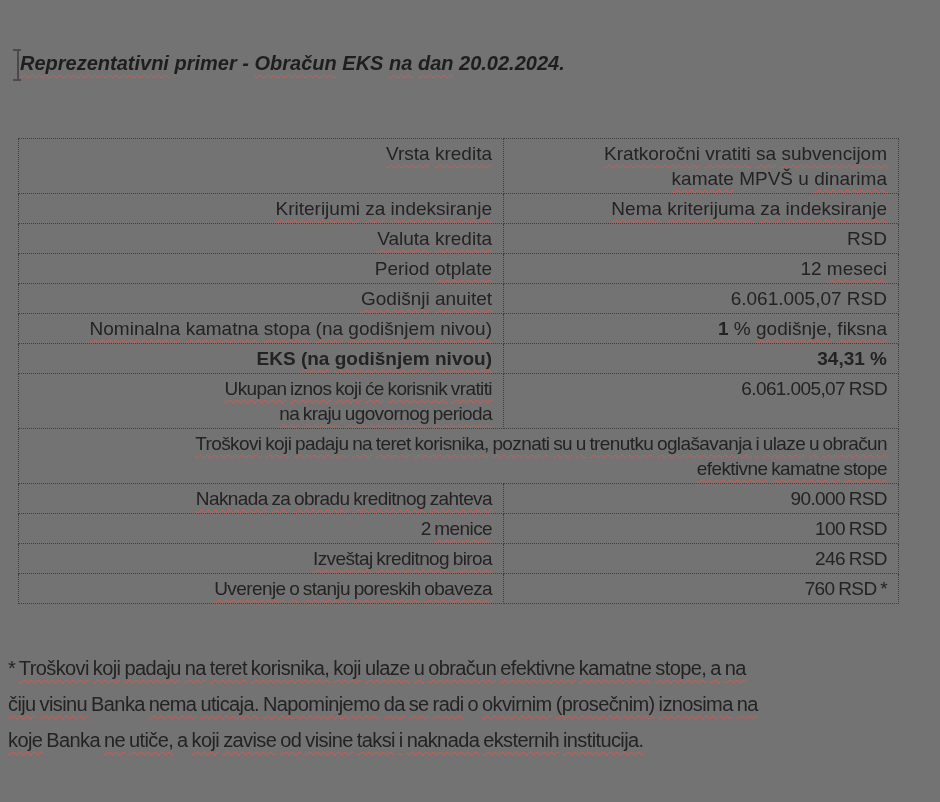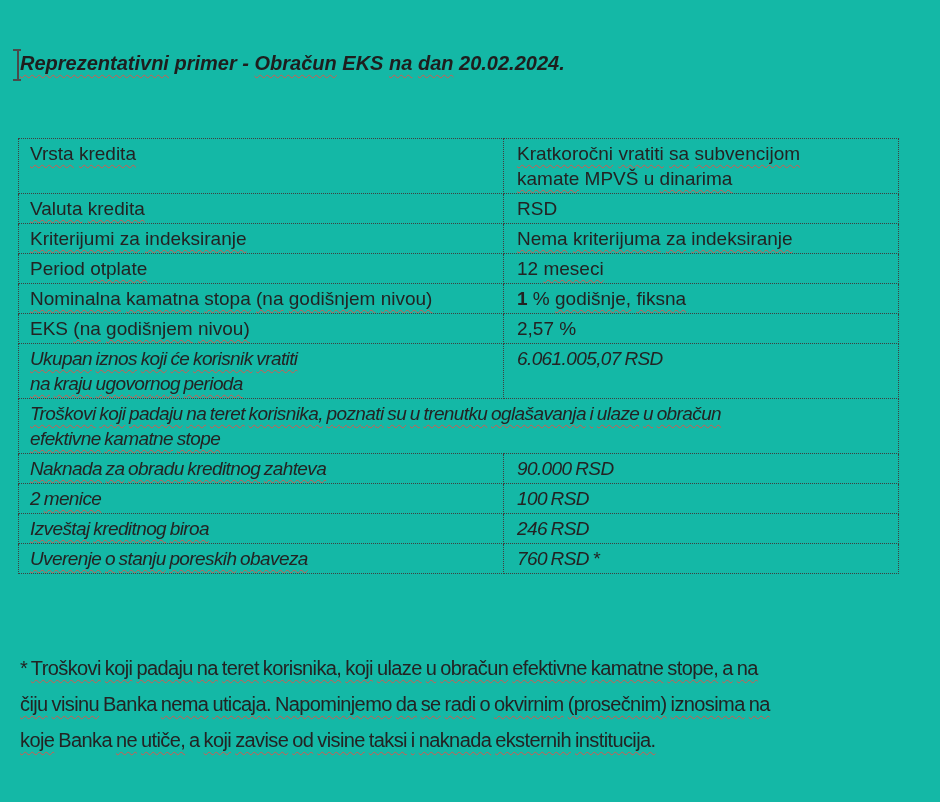--- a/index.html
+++ b/index.html
@@ -1,37 +1,37 @@
 <!DOCTYPE html>
 <html><head>
 <meta charset="utf-8">
 <style>
   html,body{margin:0;padding:0;background:#ffffff;}
-  .page{position:relative;width:940px;height:802px;background:#14b8a6;overflow:hidden;
+  .page{position:relative;width:940px;height:802px;background:#737373;overflow:hidden;
         font-family:"Liberation Sans",sans-serif;color:#232323;}
   .title{position:absolute;left:20px;top:48px;margin:0;font-size:20px;line-height:30px;
          font-weight:700;font-style:italic;color:#1e1e1e;white-space:nowrap;}
   
   .ibeam{position:absolute;left:13px;top:48px;width:11px;height:33px;}
   .ibeam .bar{position:absolute;left:4px;top:2px;width:2px;height:29px;background:#4a4a4a;}
   .ibeam .cap-top{position:absolute;left:0;top:1px;width:8px;height:2px;background:#4a4a4a;}
   .ibeam .cap-bot{position:absolute;left:0;bottom:0;width:8px;height:2px;background:#4a4a4a;}
   
-  .tbl{position:absolute;left:18px;top:138px;width:881px;border-collapse:collapse;table-layout:fixed;}
+  .tbl{position:absolute;left:18px;top:138px;width:881px;border-collapse:collapse;table-layout:fixed;text-align:right;}
   .tbl td{border:1px dotted #3f3f3f;font-size:19px;line-height:25px;padding:2px 11px;
           vertical-align:top;overflow:hidden;}
   .tbl col.c1{width:485px;}
   .tbl td.val{padding-left:13px;}
-  tr.bold td{font-weight:400;}
-  tr.condensed td{letter-spacing:-0.6px;word-spacing:-1px;font-style:italic;}
+  tr.bold td{font-weight:700;}
+  tr.condensed td{letter-spacing:-0.6px;word-spacing:-1px;}
   .b{font-weight:700;}
   .sq{text-decoration-line:underline;text-decoration-style:wavy;
       text-decoration-color:#d15a50;text-decoration-thickness:1px;text-underline-offset:4px;}
   
-  .footnote{position:absolute;left:20px;top:650px;width:908px;margin:0;font-size:20px;
+  .footnote{position:absolute;left:8px;top:650px;width:908px;margin:0;font-size:20px;
             line-height:36px;letter-spacing:-0.6px;word-spacing:-1px;color:#232323;}
   .fl{display:block;white-space:nowrap;}
 </style>
 </head>
 <body>
 
 <div class="page">
 
   <div class="ibeam">
     <div class="cap-top"></div>
@@ -45,38 +45,42 @@
     <colgroup>
         <col class="c1">
         <col class="c2">
       </colgroup>
     <tbody>
       <tr>
         <td class="lab"><span><span class="sq">Vrsta</span>&nbsp;<span class="sq">kredita</span></span></td>
         <td class="val"><span><span class="sq">Kratkoročni</span>&nbsp;<span class="sq">vratiti</span>&nbsp;<span class="sq">sa</span>&nbsp;<span class="sq">subvencijom</span></span><br><span><span class="sq">kamate</span></span><span> MPVŠ u </span><span><span class="sq">dinarima</span></span></td>
       </tr>
       <tr>
+        <td class="lab"><span><span class="sq">Kriterijumi</span>&nbsp;<span class="sq">za</span>&nbsp;<span class="sq">indeksiranje</span></span></td>
+        <td class="val"><span><span class="sq">Nema</span>&nbsp;<span class="sq">kriterijuma</span>&nbsp;<span class="sq">za</span>&nbsp;<span class="sq">indeksiranje</span></span></td>
+      </tr>
+      <tr>
         <td class="lab"><span><span class="sq">Valuta</span>&nbsp;<span class="sq">kredita</span></span></td>
         <td class="val"><span>RSD</span></td>
       </tr>
       <tr>
-        <td class="lab"><span><span class="sq">Kriterijumi</span>&nbsp;<span class="sq">za</span>&nbsp;<span class="sq">indeksiranje</span></span></td>
-        <td class="val"><span><span class="sq">Nema</span>&nbsp;<span class="sq">kriterijuma</span>&nbsp;<span class="sq">za</span>&nbsp;<span class="sq">indeksiranje</span></span></td>
+        <td class="lab"><span>Period </span><span><span class="sq">otplate</span></span></td>
+        <td class="val"><span>12 </span><span><span class="sq">meseci</span></span></td>
       </tr>
       <tr>
-        <td class="lab"><span>Period </span><span><span class="sq">otplate</span></span></td>
-        <td class="val"><span>12 </span><span><span class="sq">meseci</span></span></td>
+        <td class="lab"><span><span class="sq">Godišnji</span>&nbsp;<span class="sq">anuitet</span></span></td>
+        <td class="val"><span>6.061.005,07 RSD</span></td>
       </tr>
       <tr>
         <td class="lab"><span><span class="sq">Nominalna</span>&nbsp;<span class="sq">kamatna</span>&nbsp;<span class="sq">stopa</span>&nbsp;<span class="sq">(na</span>&nbsp;<span class="sq">godišnjem</span>&nbsp;<span class="sq">nivou)</span></span></td>
         <td class="val"><span class="b">1</span><span> % </span><span><span class="sq">godišnje,</span>&nbsp;<span class="sq">fiksna</span></span></td>
       </tr>
       <tr class="bold">
         <td class="lab"><span>EKS </span><span><span class="sq">(na</span>&nbsp;<span class="sq">godišnjem</span>&nbsp;<span class="sq">nivou)</span></span></td>
-        <td class="val"><span>2,57 %</span></td>
+        <td class="val"><span>34,31 %</span></td>
       </tr>
       <tr class="condensed">
         <td class="lab"><span><span class="sq">Ukupan</span>&nbsp;<span class="sq">iznos</span>&nbsp;<span class="sq">koji</span>&nbsp;<span class="sq">će</span>&nbsp;<span class="sq">korisnik</span>&nbsp;<span class="sq">vratiti</span></span><br><span><span class="sq">na</span>&nbsp;<span class="sq">kraju</span>&nbsp;<span class="sq">ugovornog</span>&nbsp;<span class="sq">perioda</span></span></td>
         <td class="val"><span>6.061.005,07 RSD</span></td>
       </tr>
       <tr class="condensed">
         <td colspan="2"><span><span class="sq">Troškovi</span>&nbsp;<span class="sq">koji</span>&nbsp;<span class="sq">padaju</span>&nbsp;<span class="sq">na</span>&nbsp;<span class="sq">teret</span>&nbsp;<span class="sq">korisnika,</span>&nbsp;<span class="sq">poznati</span>&nbsp;<span class="sq">su</span>&nbsp;<span class="sq">u</span>&nbsp;<span class="sq">trenutku</span>&nbsp;<span class="sq">oglašavanja</span>&nbsp;<span class="sq">i</span>&nbsp;<span class="sq">ulaze</span>&nbsp;<span class="sq">u</span>&nbsp;<span class="sq">obračun</span></span><br><span><span class="sq">efektivne</span>&nbsp;<span class="sq">kamatne</span>&nbsp;<span class="sq">stope</span></span></td>
       </tr>
       <tr class="condensed">
         <td class="lab"><span><span class="sq">Naknada</span>&nbsp;<span class="sq">za</span>&nbsp;<span class="sq">obradu</span>&nbsp;<span class="sq">kreditnog</span>&nbsp;<span class="sq">zahteva</span></span></td>

